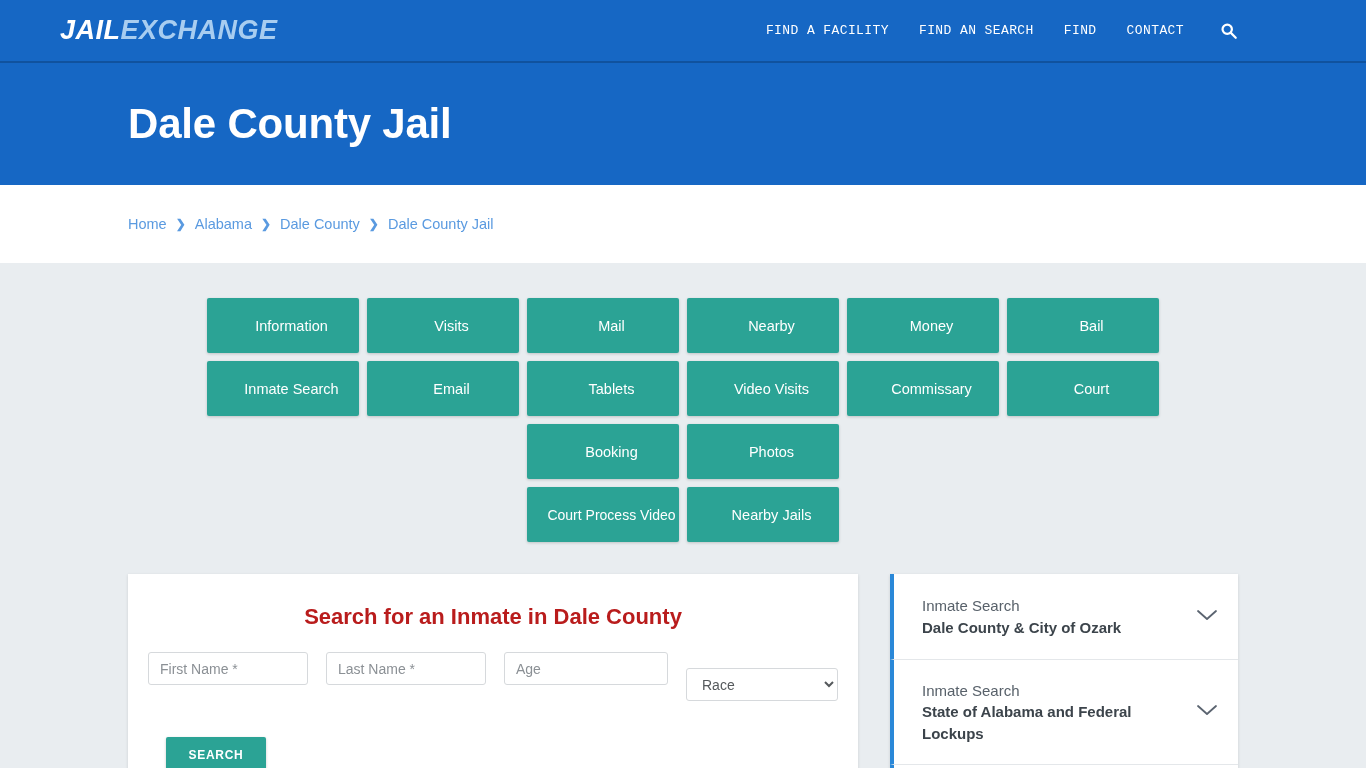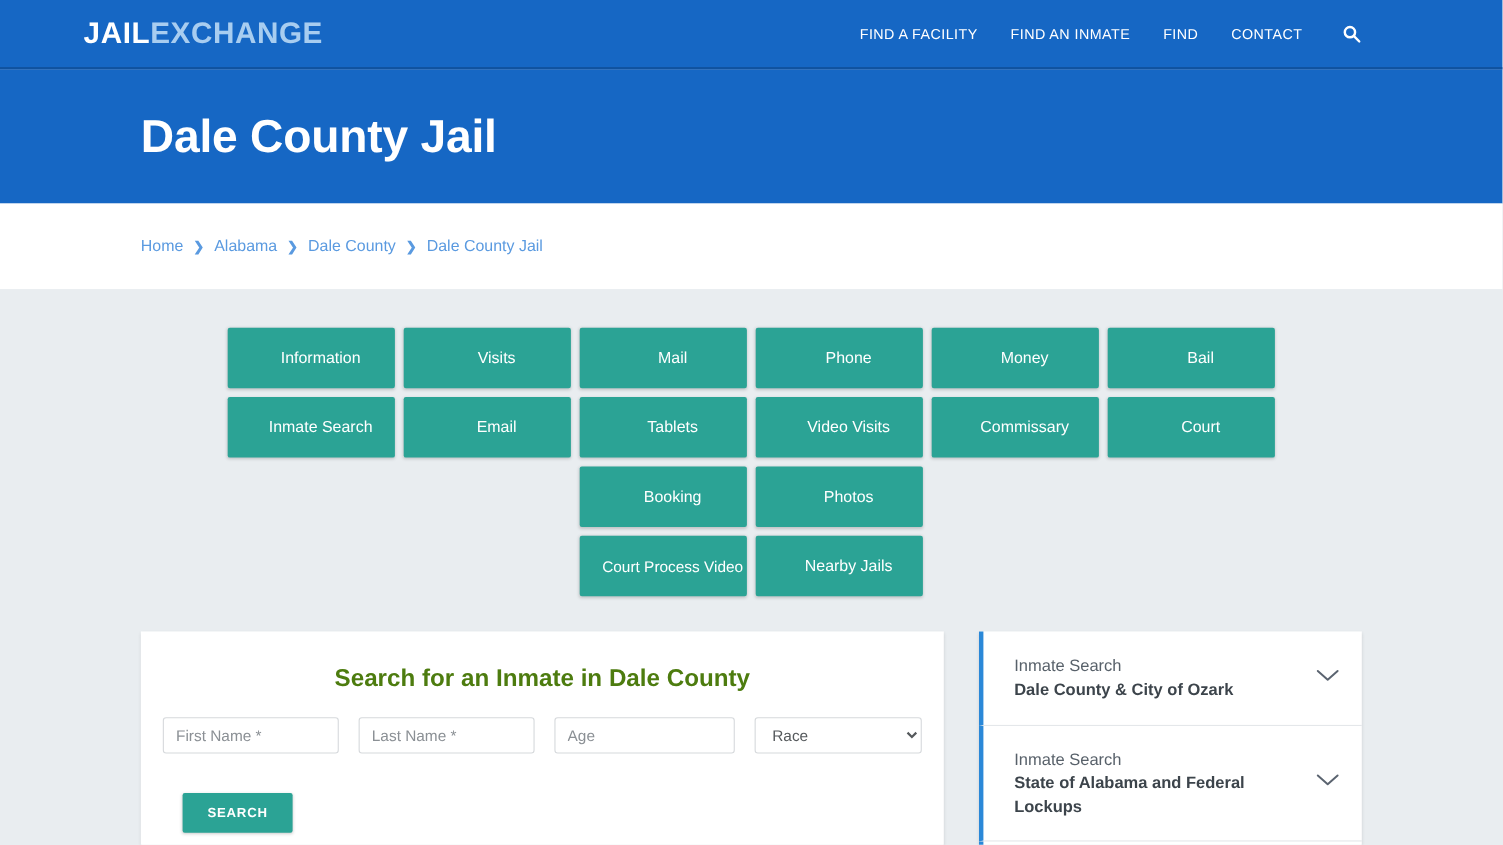--- a/index.html
+++ b/index.html
@@ -15,35 +15,37 @@
   
   .topbar {
     height: 63px;
     background: #1667c4;
     display: flex;
     align-items: center;
     border-bottom: 2px solid #10529e;
     position: relative;
   }
   .logo {
-    margin-left: 76px;
+    margin-left: 60px;
     font-size: 27px;
     font-weight: bold;
     letter-spacing: 0.5px;
     line-height: 1;
     white-space: nowrap;
+    font-style: italic;
   }
   .logo .jail { color: #ffffff; }
   .logo .exchange { color: #a8cdf0; }
   .nav {
     margin-left: auto;
     margin-right: 128px;
     display: flex;
     align-items: center;
     gap: 30px;
+    font-family: Liberation Mono, monospace;
   }
   .nav a {
     color: #ffffff;
     font-size: 13px;
     letter-spacing: 0.4px;
     text-decoration: none;
     white-space: nowrap;
   }
   .search-icon-btn {
     display: inline-flex;
@@ -146,21 +148,21 @@
 
   .card {
     background: #ffffff;
     box-shadow: 0 1px 3px rgba(0,0,0,0.12);
   }
   .searchcard { padding: 30px 20px 34px; }
   .searchcard h2 {
     margin: 0 0 22px;
     text-align: center;
     font-size: 22px;
-    color: #4d7c0f;
+    color: #b91c1c;
     font-weight: bold;
   }
   .formrow {
     display: flex;
     gap: 18px;
     justify-content: center;
   }
   .formrow input,
   .formrow select {
     height: 33px;
@@ -169,21 +171,21 @@
     padding: 0 11px;
     font-size: 14px;
     color: #55595c;
     background: #ffffff;
     font-family: "Liberation Sans", sans-serif;
     outline: none;
   }
   .formrow input::placeholder { color: #8b9095; }
   .formrow .fname, .formrow .lname { width: 160px; }
   .formrow .age { width: 164px; }
-  .formrow select.race { width: 162px; color: #55595c; }
+  .formrow select.race { width: 162px; color: #55595c; margin-top: 16px; }
 
   .searchbtn {
     margin-top: 36px;
     margin-left: 18px;
     width: 100px;
     height: 36px;
     background: #2ba395;
     color: #ffffff;
     border: none;
     border-radius: 2px;
@@ -216,21 +218,21 @@
 </style>
 </head>
 <body>
 
 <div class="topbar">
   <div class="logo">
     <span class="jail">JAIL</span><span class="exchange">EXCHANGE</span>
   </div>
   <div class="nav">
     <a href="#">FIND A FACILITY</a>
-    <a href="#">FIND AN INMATE</a>
+    <a href="#">FIND AN SEARCH</a>
     <a href="#">FIND</a>
     <a href="#">CONTACT</a>
     <span class="search-icon-btn">
       <svg width="17" height="17" viewBox="0 0 20 20" fill="none" stroke="#ffffff" stroke-width="2.6">
         <circle cx="8.5" cy="8.5" r="5.5"></circle>
         <line x1="12.8" y1="12.8" x2="18.5" y2="18.5" stroke-linecap="round"></line>
       </svg>
     </span>
   </div>
 </div>
@@ -250,21 +252,21 @@
     <span class="current">Dale County Jail</span>
   </nav>
 </div>
 
 <div class="page">
 
   <div class="btngrid">
     <button class="navbtn">Information</button>
     <button class="navbtn">Visits</button>
     <button class="navbtn">Mail</button>
-    <button class="navbtn">Phone</button>
+    <button class="navbtn">Nearby</button>
     <button class="navbtn">Money</button>
     <button class="navbtn">Bail</button>
     <button class="navbtn">Inmate Search</button>
     <button class="navbtn">Email</button>
     <button class="navbtn">Tablets</button>
     <button class="navbtn">Video Visits</button>
     <button class="navbtn">Commissary</button>
     <button class="navbtn">Court</button>
     <button class="navbtn">Booking</button>
     <button class="navbtn">Photos</button>

